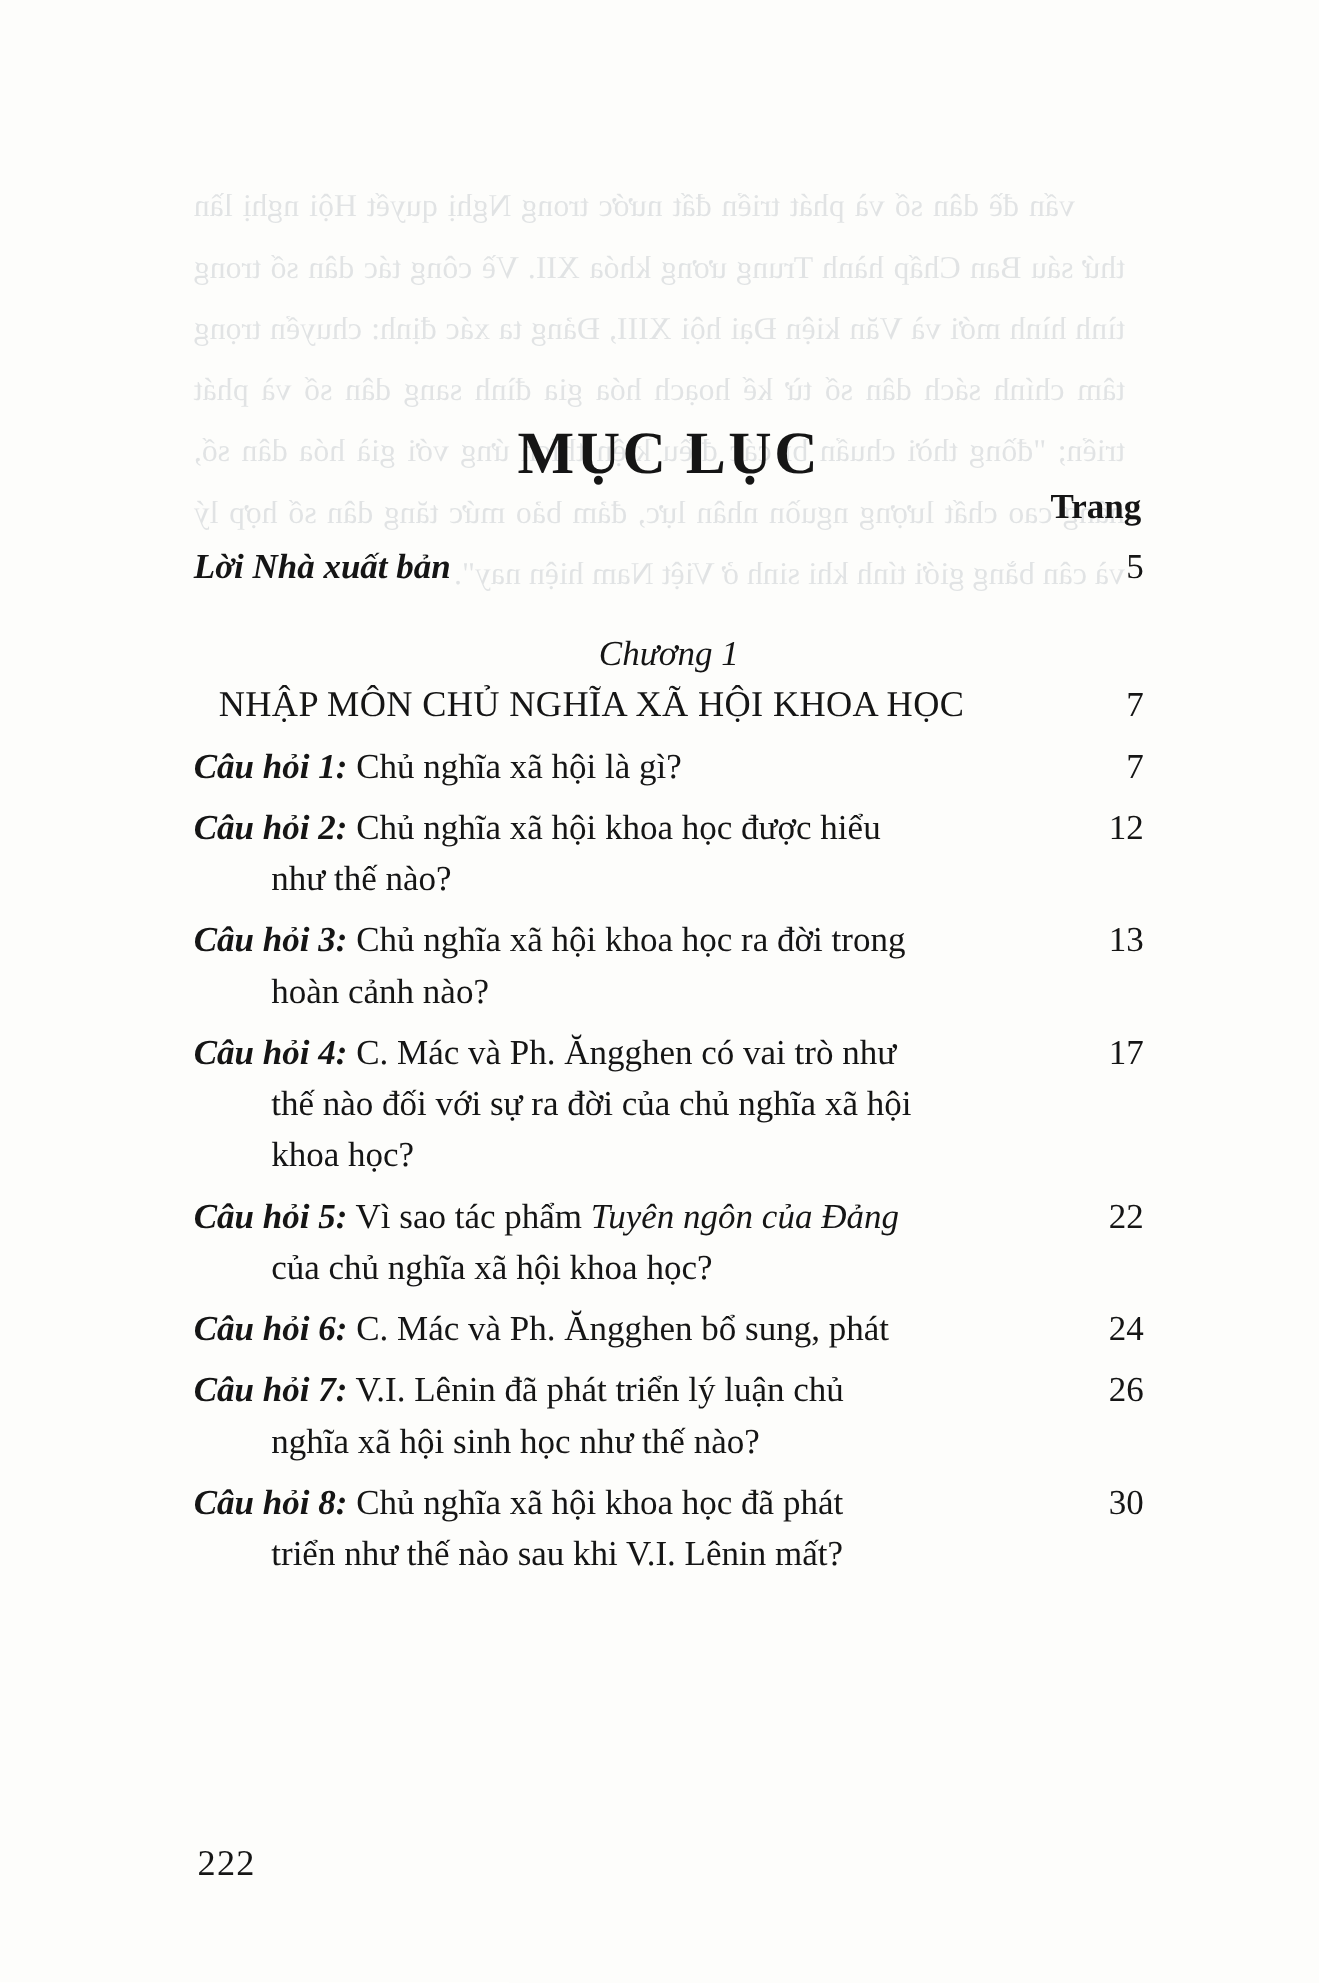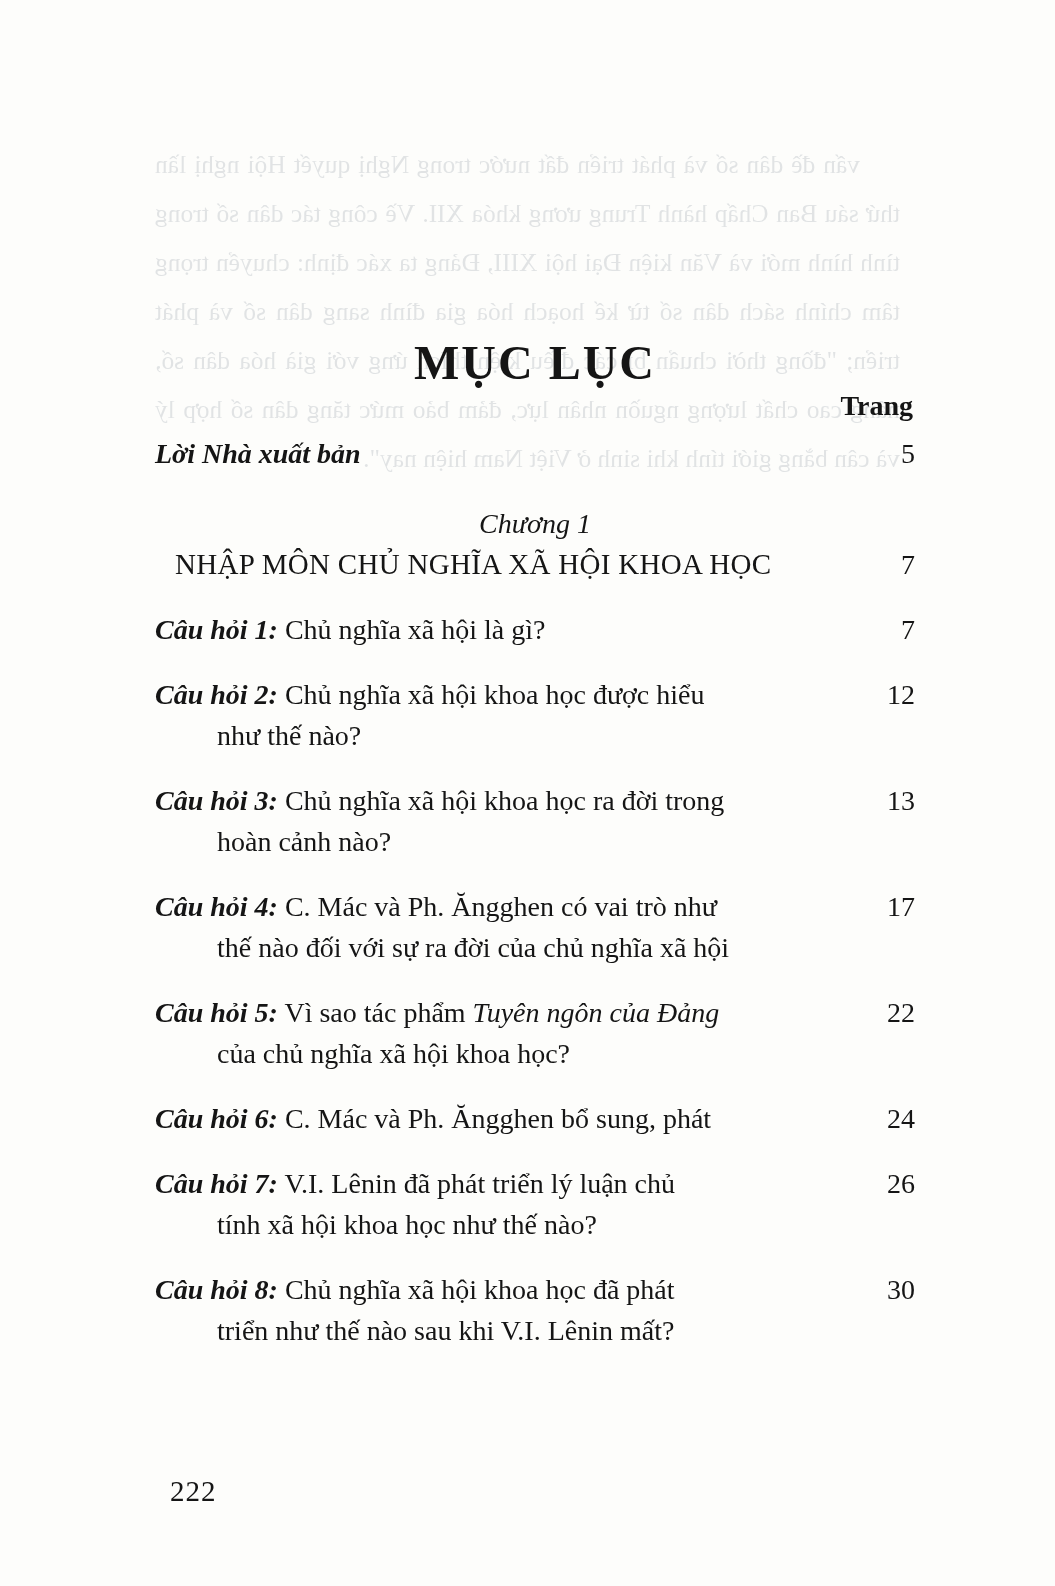--- a/index.html
+++ b/index.html
@@ -101,39 +101,39 @@
 
   .chapter-row {
     margin-top: 4px;
     font-size: 29px;
   }
   .chapter-row .label {
     letter-spacing: 0.3px;
     padding-left: 20px;
   }
 
-  .q-row { margin-top: 24px; gap: 38px; }
+  .q-row { margin-top: 8px; gap: 38px; }
   .q-row .label { text-indent: 0; }
   .q-row .label .qlab {
     font-style: italic;
     font-weight: bold;
   }
   .q-row .label .tail {
     display: block;
     padding-left: 62px;
   }
   .q-row .label .title-it { font-style: italic; }
 
   .justify .tail, .justify .first {
     text-align: justify;
   }
 
   .folio {
     position: absolute;
-    left: 170px;
+    left: 158px;
     top: 1475px;
     font-size: 29px;
     letter-spacing: 1px;
   }
 </style>
 </head>
 <body>
 
 <div class="page">
 
@@ -185,20 +185,21 @@
         <span class="tail">hoàn cảnh nào?</span>
       </div>
       <div class="page-no">13</div>
     </div>
 
     <div class="row q-row justify">
       <div class="label">
         <span class="qlab">Câu hỏi 4:</span>
         <span>C. Mác và Ph. Ăngghen có vai trò như</span>
         <span class="tail">thế nào đối với sự ra đời của chủ nghĩa xã hội</span>
+        <span class="tail">khoa học?</span>
       </div>
       <div class="page-no">17</div>
     </div>
 
     <div class="row q-row justify">
       <div class="label">
         <span class="qlab">Câu hỏi 5:</span>
         <span>Vì sao tác phẩm <span class="title-it">Tuyên ngôn của Đảng</span></span>
         <span class="tail">của chủ nghĩa xã hội khoa học?</span>
       </div>
@@ -210,21 +211,21 @@
         <span class="qlab">Câu hỏi 6:</span>
         <span>C. Mác và Ph. Ăngghen bổ sung, phát</span>
       </div>
       <div class="page-no">24</div>
     </div>
 
     <div class="row q-row justify">
       <div class="label">
         <span class="qlab">Câu hỏi 7:</span>
         <span>V.I. Lênin đã phát triển lý luận chủ</span>
-        <span class="tail">tính xã hội khoa học như thế nào?</span>
+        <span class="tail">nghĩa xã hội sinh học như thế nào?</span>
       </div>
       <div class="page-no">26</div>
     </div>
 
     <div class="row q-row justify">
       <div class="label">
         <span class="qlab">Câu hỏi 8:</span>
         <span>Chủ nghĩa xã hội khoa học đã phát</span>
         <span class="tail">triển như thế nào sau khi V.I. Lênin mất?</span>
       </div>

